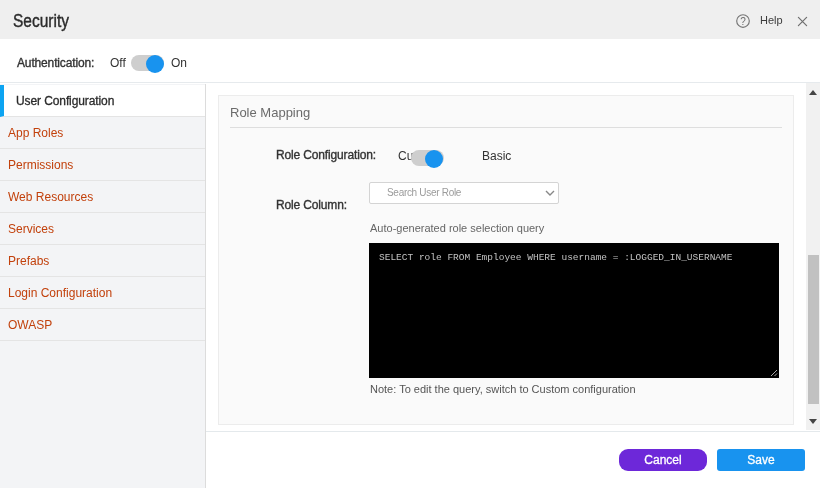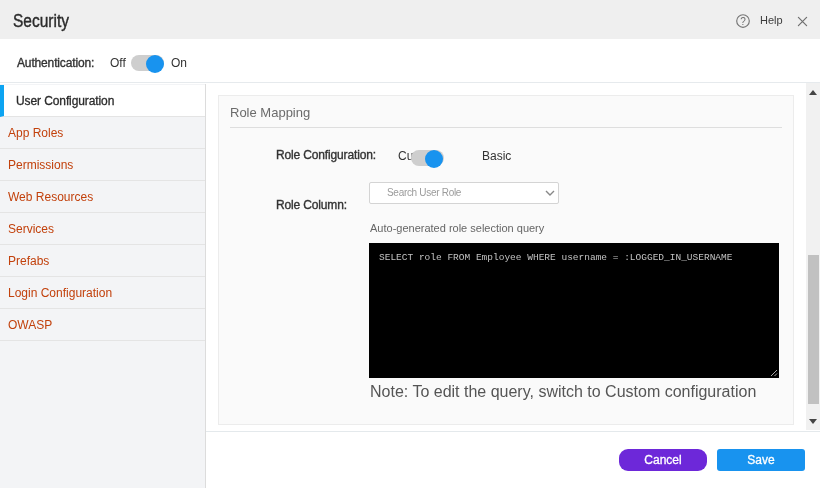--- a/index.html
+++ b/index.html
@@ -34,21 +34,21 @@
 .lbl{position:absolute;font-size:12px;color:#333;-webkit-text-stroke:0.35px #333;letter-spacing:-0.15px;padding-left:45px;}
 .val{position:absolute;font-size:12px;color:#333;margin-left:32px;}
 
 .select{position:absolute;left:369px;top:182px;width:190px;height:22px;background:#fff;
   border:1px solid #d4d4d4;border-radius:2px;}
 .phold{position:absolute;left:379px;top:187px;font-size:10px;color:#9b9b9b;letter-spacing:-0.3px;margin-left:8px;}
 .caption{position:absolute;left:370px;top:222px;font-size:11px;color:#666;}
 .codebox{position:absolute;left:369px;top:243px;width:410px;height:135px;background:#000;}
 .codetext{position:absolute;left:10px;top:9px;font-family:"Liberation Mono",monospace;
   font-size:9.5px;color:#c3c3c3;white-space:pre;}
-.note{position:absolute;left:370px;top:383px;font-size:16px;color:#555;text-align:right;}
+.note{position:absolute;left:370px;top:383px;font-size:11px;color:#555;text-align:right;}
 
 .footline{position:absolute;left:206px;top:431px;width:614px;height:1px;background:#e4e9ec;}
 .btn{position:absolute;top:449px;width:88px;height:22px;border-radius:3px;color:#fff;
   font-size:12px;-webkit-text-stroke:0.3px #fff;display:flex;align-items:center;justify-content:center;}
 .cancel{left:619px;background:#6d28d9;border-radius:9px;}
 .save{left:717px;background:#1893ef;}
 
 .sbar{position:absolute;left:806px;top:83px;width:14px;height:347px;background:#f1f1f1;}
 .sarrow{position:absolute;left:809px;width:0;height:0;border-left:4.5px solid transparent;
   border-right:4.5px solid transparent;}

